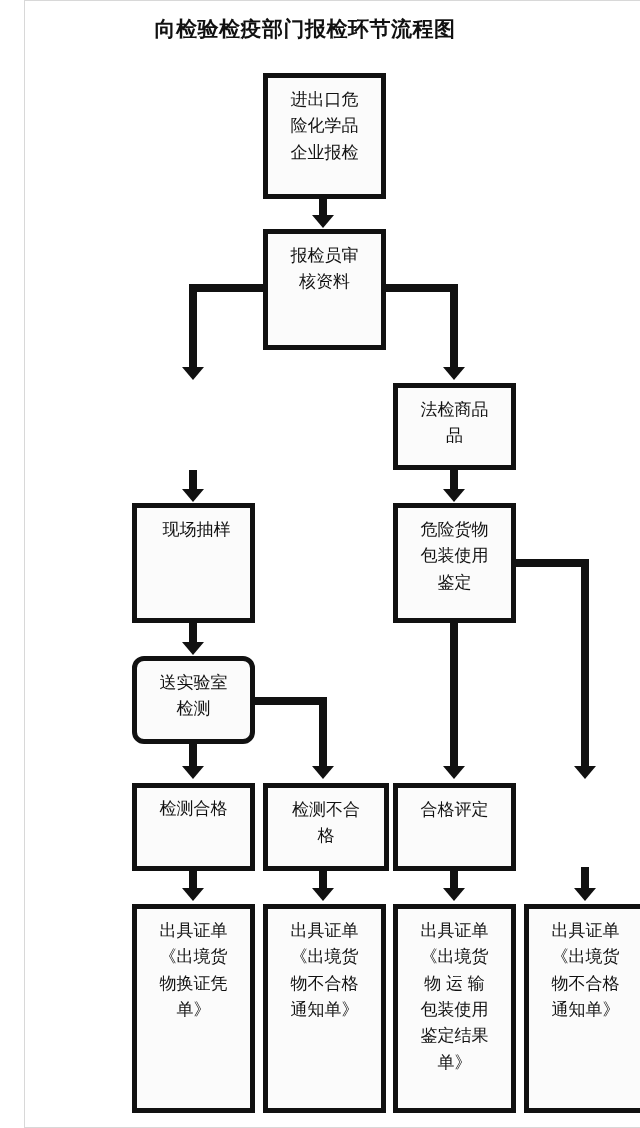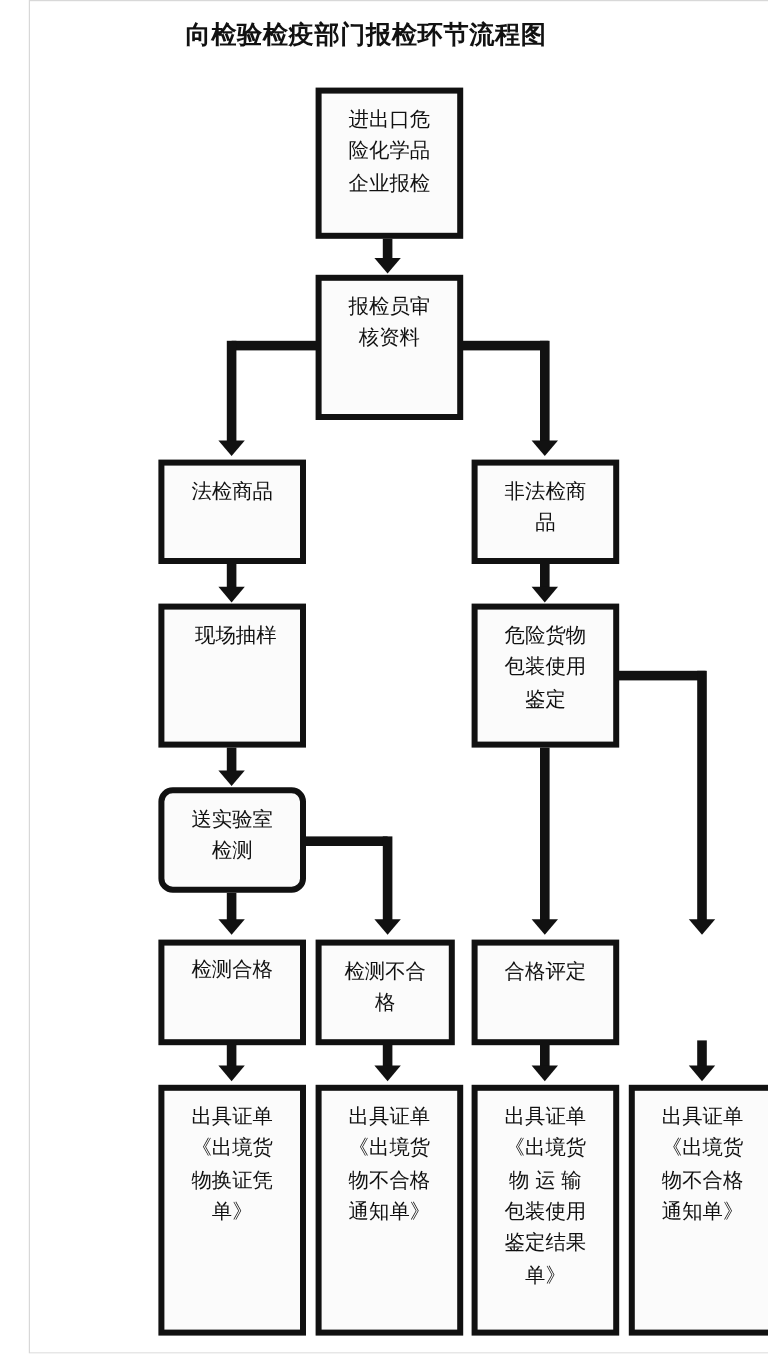--- a/index.html
+++ b/index.html
@@ -60,37 +60,36 @@
 
   <div id="title">向检验检疫部门报检环节流程图</div>
 
   <div class="node" style="left:238px; top:72px; width:123px; height:126px;">进出口危
 险化学品
 企业报检</div>
 
   <div class="node" style="left:238px; top:228px; width:123px; height:121px;">报检员审
 核资料</div>
 
-  <div class="node" style="left:107px; top:382px; width:123px; height:87px;">法检商品</div>
 
-  <div class="node" style="left:368px; top:382px; width:123px; height:87px;">非法检商
+  <div class="node" style="left:368px; top:382px; width:123px; height:87px;">法检商品
 品</div>
 
   <div class="node" style="left:107px; top:502px; width:123px; height:120px;padding-left:12px;">现场抽样</div>
 
   <div class="node" style="left:368px; top:502px; width:123px; height:120px;">危险货物
 包装使用
 鉴定</div>
 
   <div class="node" style="left:107px; top:655px; width:123px; height:88px;border-radius:12px;">送实验室
 检测</div>
 
   <div class="node" style="left:107px; top:782px; width:123px; height:88px;font-family:Liberation Mono, monospace;">检测合格</div>
 
-  <div class="node" style="left:238px; top:782px; width:116px; height:88px;">检测不合
+  <div class="node" style="left:238px; top:782px; width:126px; height:88px;">检测不合
 格</div>
 
   <div class="node" style="left:368px; top:782px; width:123px; height:88px;">合格评定</div>
 
 
   <div class="node" style="left:107px; top:903px; width:123px; height:209px;">出具证单
 《出境货
 物换证凭
 单》</div>
 

